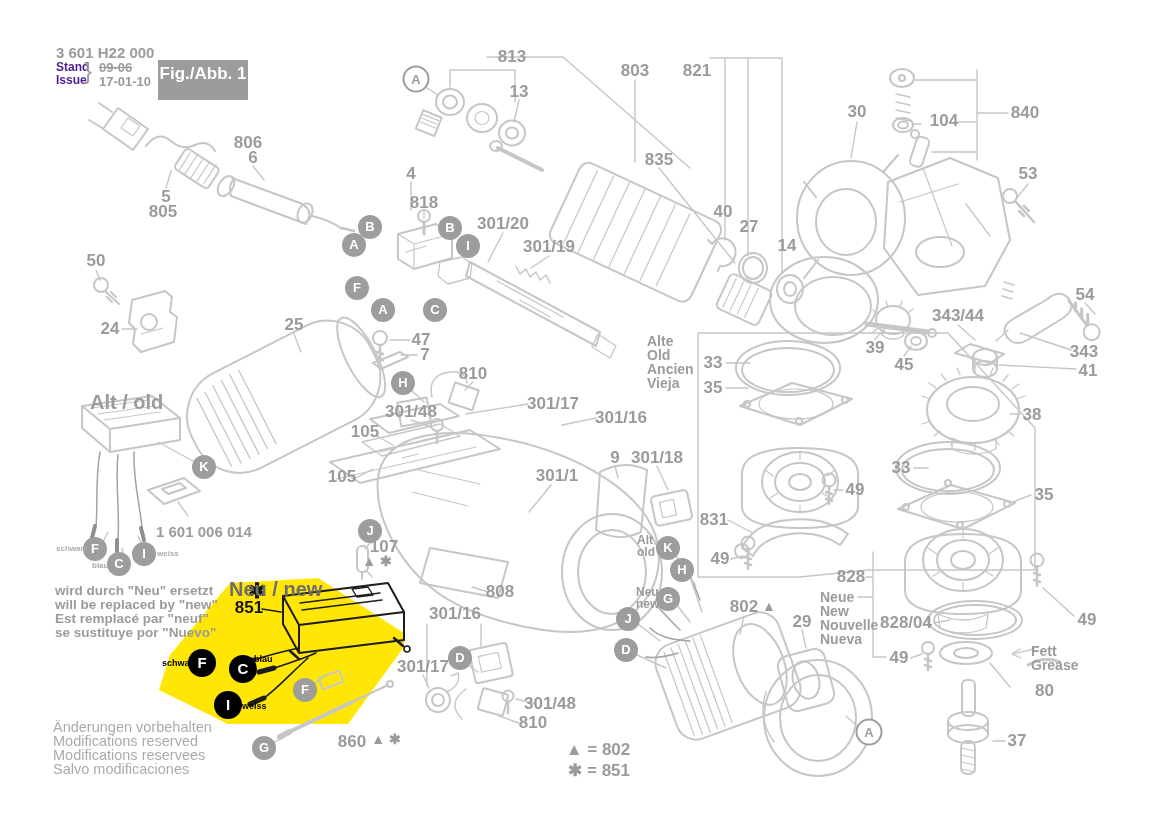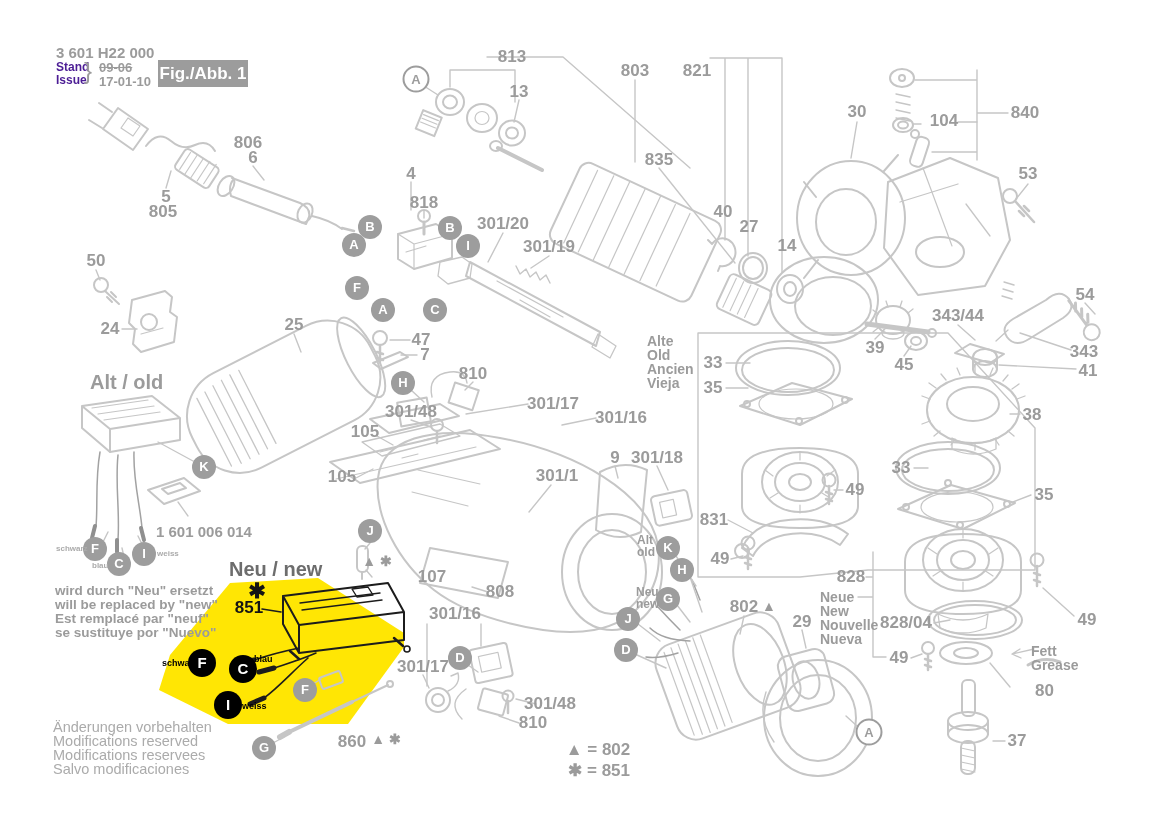--- a/index.html
+++ b/index.html
@@ -10,34 +10,34 @@
        color:#9b9b9b;white-space:nowrap;letter-spacing:0;}
   .lbl.black{color:#141414;}
   .lbl.star{font-size:21px;color:#141414;}
   .lbl.mark{font-size:14px;}
   .lbl.legend{font-size:17px;}
   .badge{position:absolute;transform:translate(-50%,-50%);width:24px;height:24px;border-radius:50%;
          background:#9d9d9d;color:#fff;font-weight:bold;font-size:13px;line-height:24px;text-align:center;}
   .badge.outline{background:#fff;border:2px solid #9d9d9d;color:#9d9d9d;width:23px;height:23px;line-height:23px;}
   .badge.blackb{background:#000;width:28px;height:28px;line-height:28px;font-size:15px;}
   .tblock{position:absolute;font-weight:bold;font-size:14px;line-height:14px;color:#9b9b9b;white-space:pre-line;}
-  .tblock.h20{font-size:20px;line-height:20px;}
+  .tblock.h20{font-size:20px;line-height:20px;margin-top:20px;}
   .tblock.h15{font-size:15px;}
   .tblock.h13{font-size:12px;line-height:12px;}
   .tblock.dark{color:#6d6d6d;}
   .tblock.light{font-weight:normal;color:#ababab;font-size:14.5px;line-height:14px;}
   .tblock.note{font-size:13.5px;line-height:14px;}
   .tiny{position:absolute;font-weight:bold;font-size:8px;color:#ababab;white-space:nowrap;}
   .tinyblack{position:absolute;font-weight:bold;font-size:9px;color:#000;white-space:nowrap;}
   #hdr-type{position:absolute;left:56px;top:44px;font-weight:bold;font-size:15px;color:#9b9b9b;}
   .hdr-small{position:absolute;font-weight:bold;font-size:12px;color:#4c1d95;}
   #hdr-brace{position:absolute;left:84px;top:57px;font-size:24px;color:#9b9b9b;font-weight:normal;}
   #hdr-dateold{position:absolute;left:99px;top:60px;font-weight:bold;font-size:13px;color:#9b9b9b;text-decoration:line-through;}
   #hdr-datenew{position:absolute;left:99px;top:74px;font-weight:bold;font-size:13px;color:#9b9b9b;}
-  #fig-box{position:absolute;left:158px;top:60px;width:90px;height:27px;background:#9c9c9c;color:#fff;
+  #fig-box{position:absolute;left:158px;top:60px;width:90px;height:40px;background:#9c9c9c;color:#fff;
            font-weight:bold;font-size:17px;line-height:27px;text-align:center;}
 </style>
 </head>
 <body>
 
 <div id="stage">
 
   <svg width="1169" height="826" viewBox="0 0 1169 826">
     <g fill="none" stroke="#c6c6c6" stroke-width="2" stroke-linecap="round" stroke-linejoin="round">
 
@@ -406,21 +406,21 @@
       <div class="lbl" style="left: 720px; top: 559px;">49</div>
       <div class="lbl" style="left: 851px; top: 577px;">828</div>
       <div class="lbl" style="left: 744px; top: 607px;">802</div>
       <div class="lbl" style="left: 802px; top: 622px;">29</div>
       <div class="lbl" style="left: 906px; top: 623px;">828/04</div>
       <div class="lbl" style="left: 899px; top: 658px;">49</div>
       <div class="lbl" style="left: 1087px; top: 620px;">49</div>
       <div class="lbl" style="left: 1023px; top: 691px; padding-left: 43px;">80</div>
       <div class="lbl" style="left: 1017px; top: 741px;">37</div>
       <div class="lbl" style="left: 500px; top: 592px;">808</div>
-      <div class="lbl" style="left: 384px; top: 577px; margin-left: 48px;">107</div>
+      <div class="lbl" style="left: 384px; top: 547px;">107</div>
       <div class="lbl" style="left: 352px; top: 742px;">860</div>
       <div class="lbl" style="left: 455px; top: 614px;">301/16</div>
       <div class="lbl" style="left: 423px; top: 667px;">301/17</div>
       <div class="lbl" style="left: 550px; top: 704px;">301/48</div>
       <div class="lbl" style="left: 533px; top: 723px;">810</div>
       <div class="lbl black" style="left: 249px; top: 608px;">851</div>
       <div class="lbl star" style="left: 257px; top: 591px;">✱</div>
       <div class="lbl mark" style="left: 769px; top: 606px;">▲</div>
       <div class="lbl mark" style="left: 377px; top: 561px;">▲ ✱</div>
       <div class="lbl mark" style="left: 386px; top: 739px;">▲ ✱</div>

